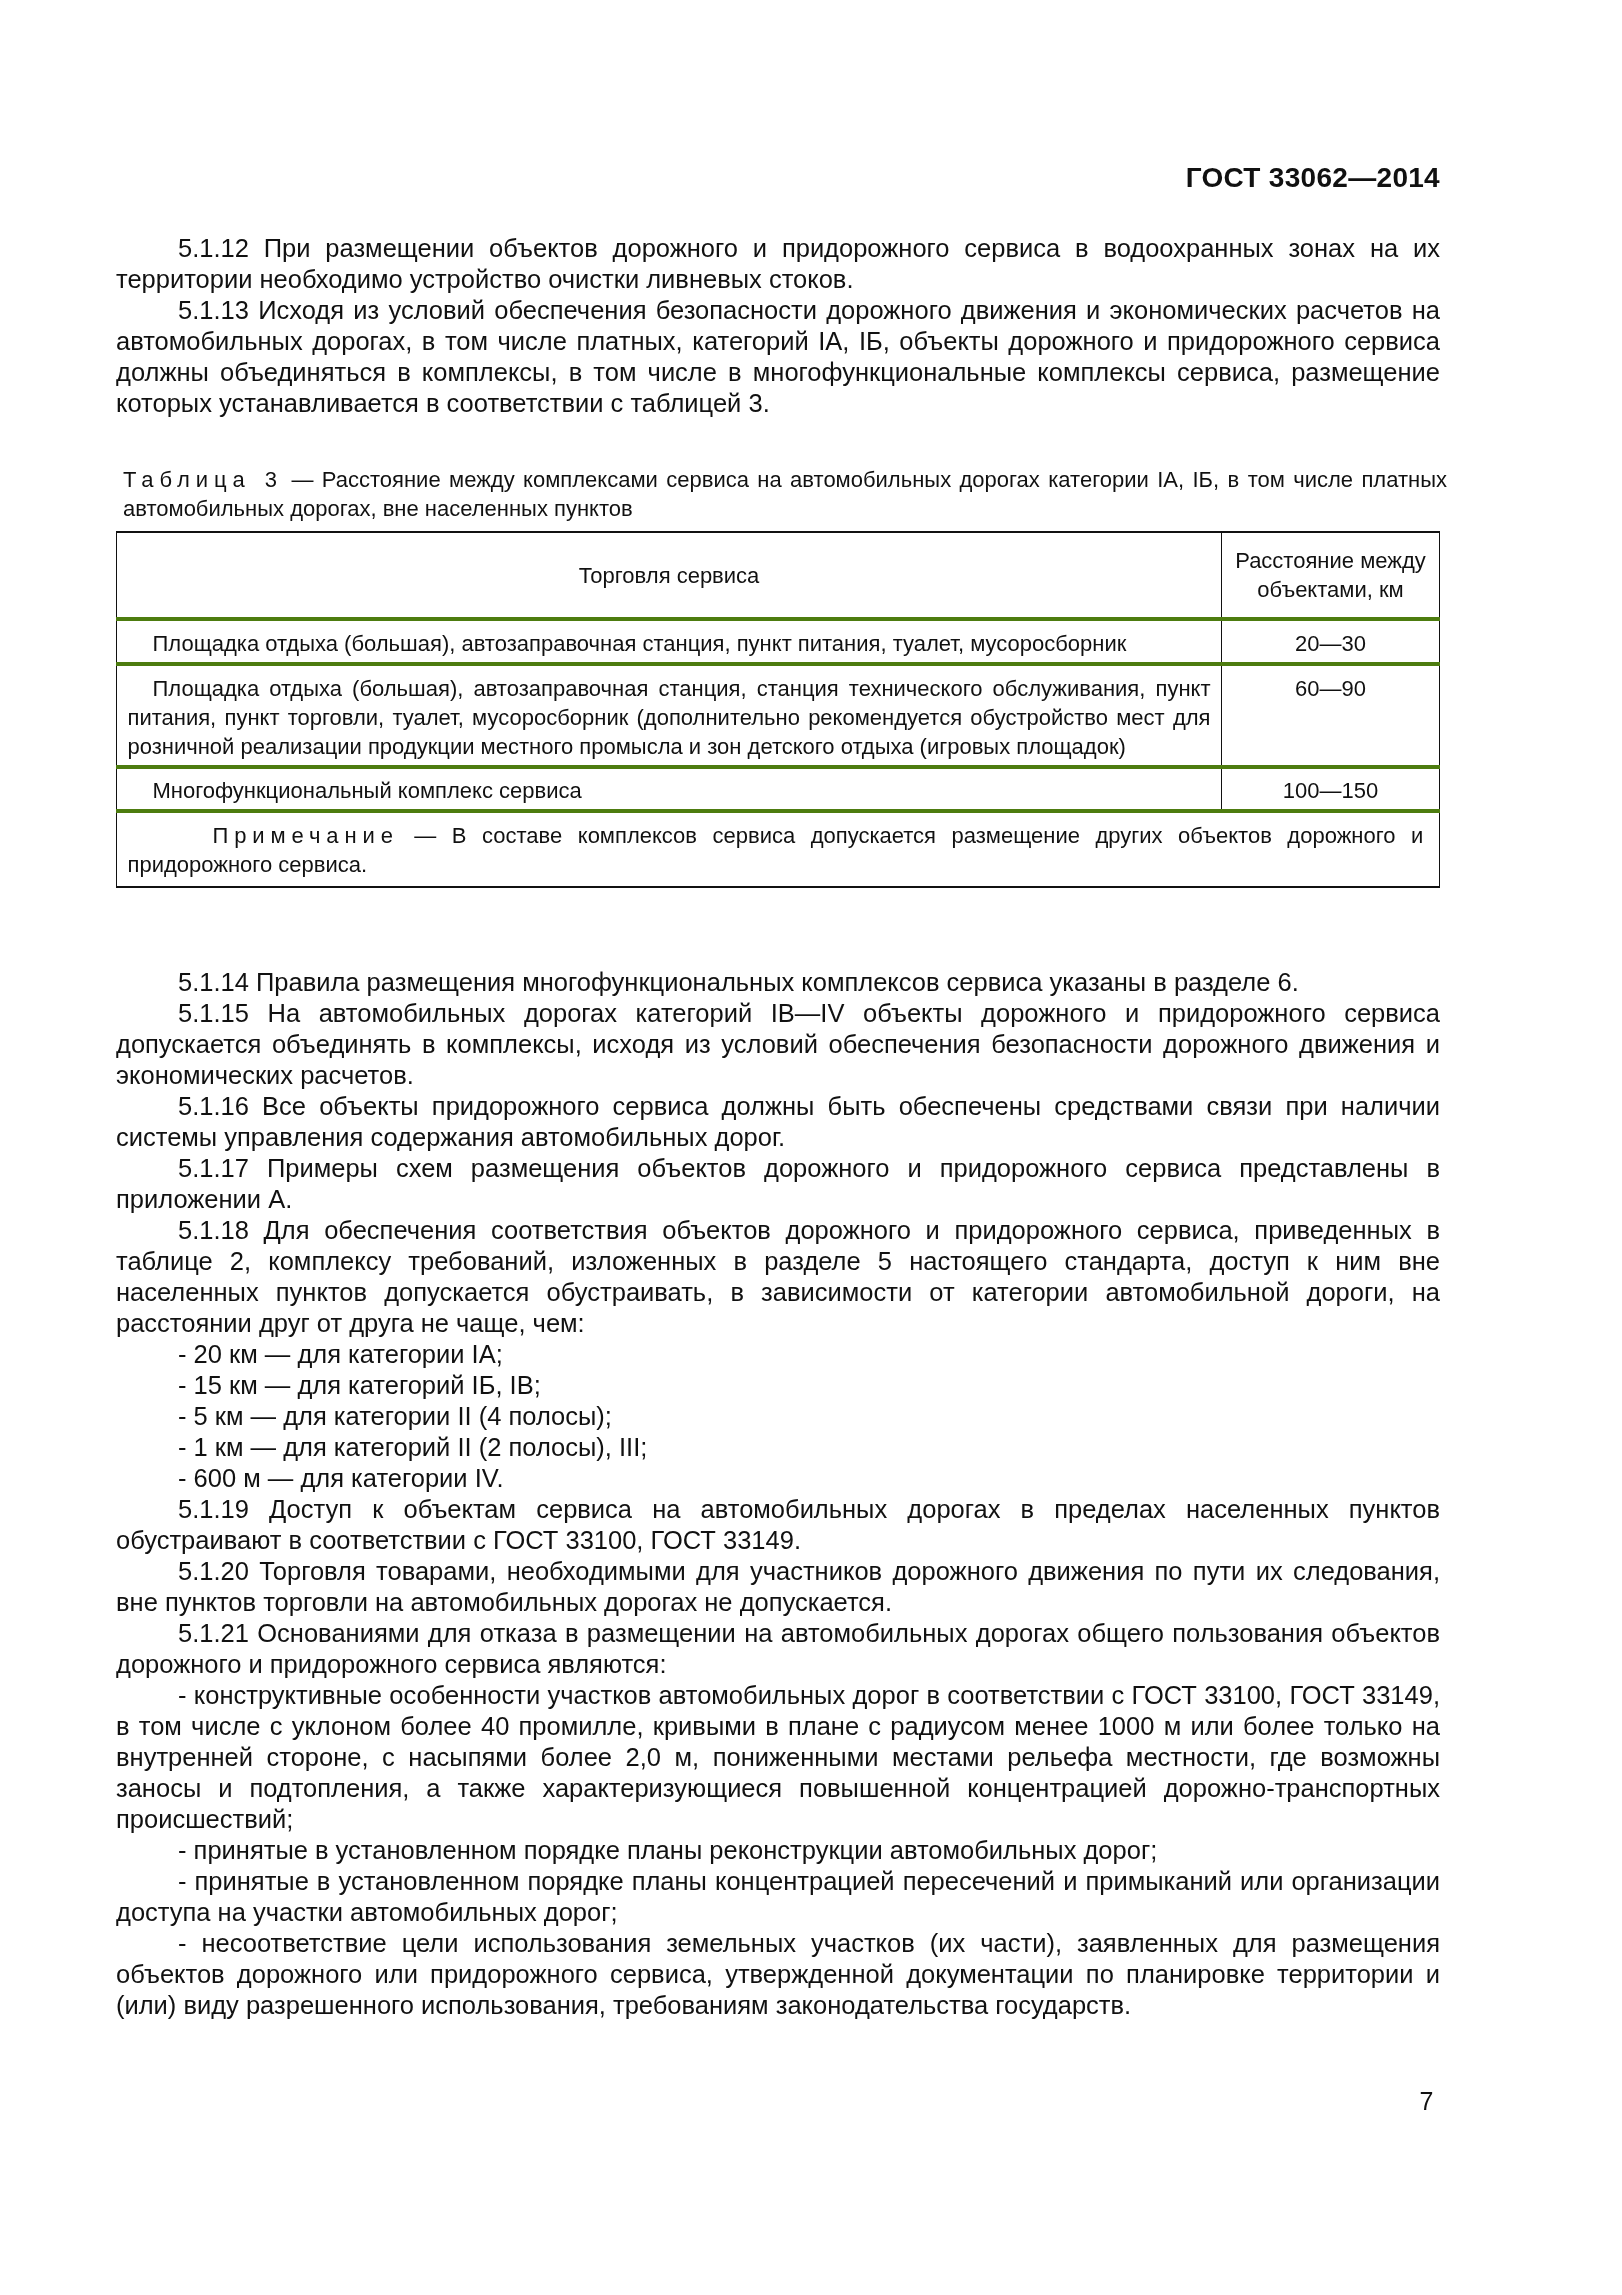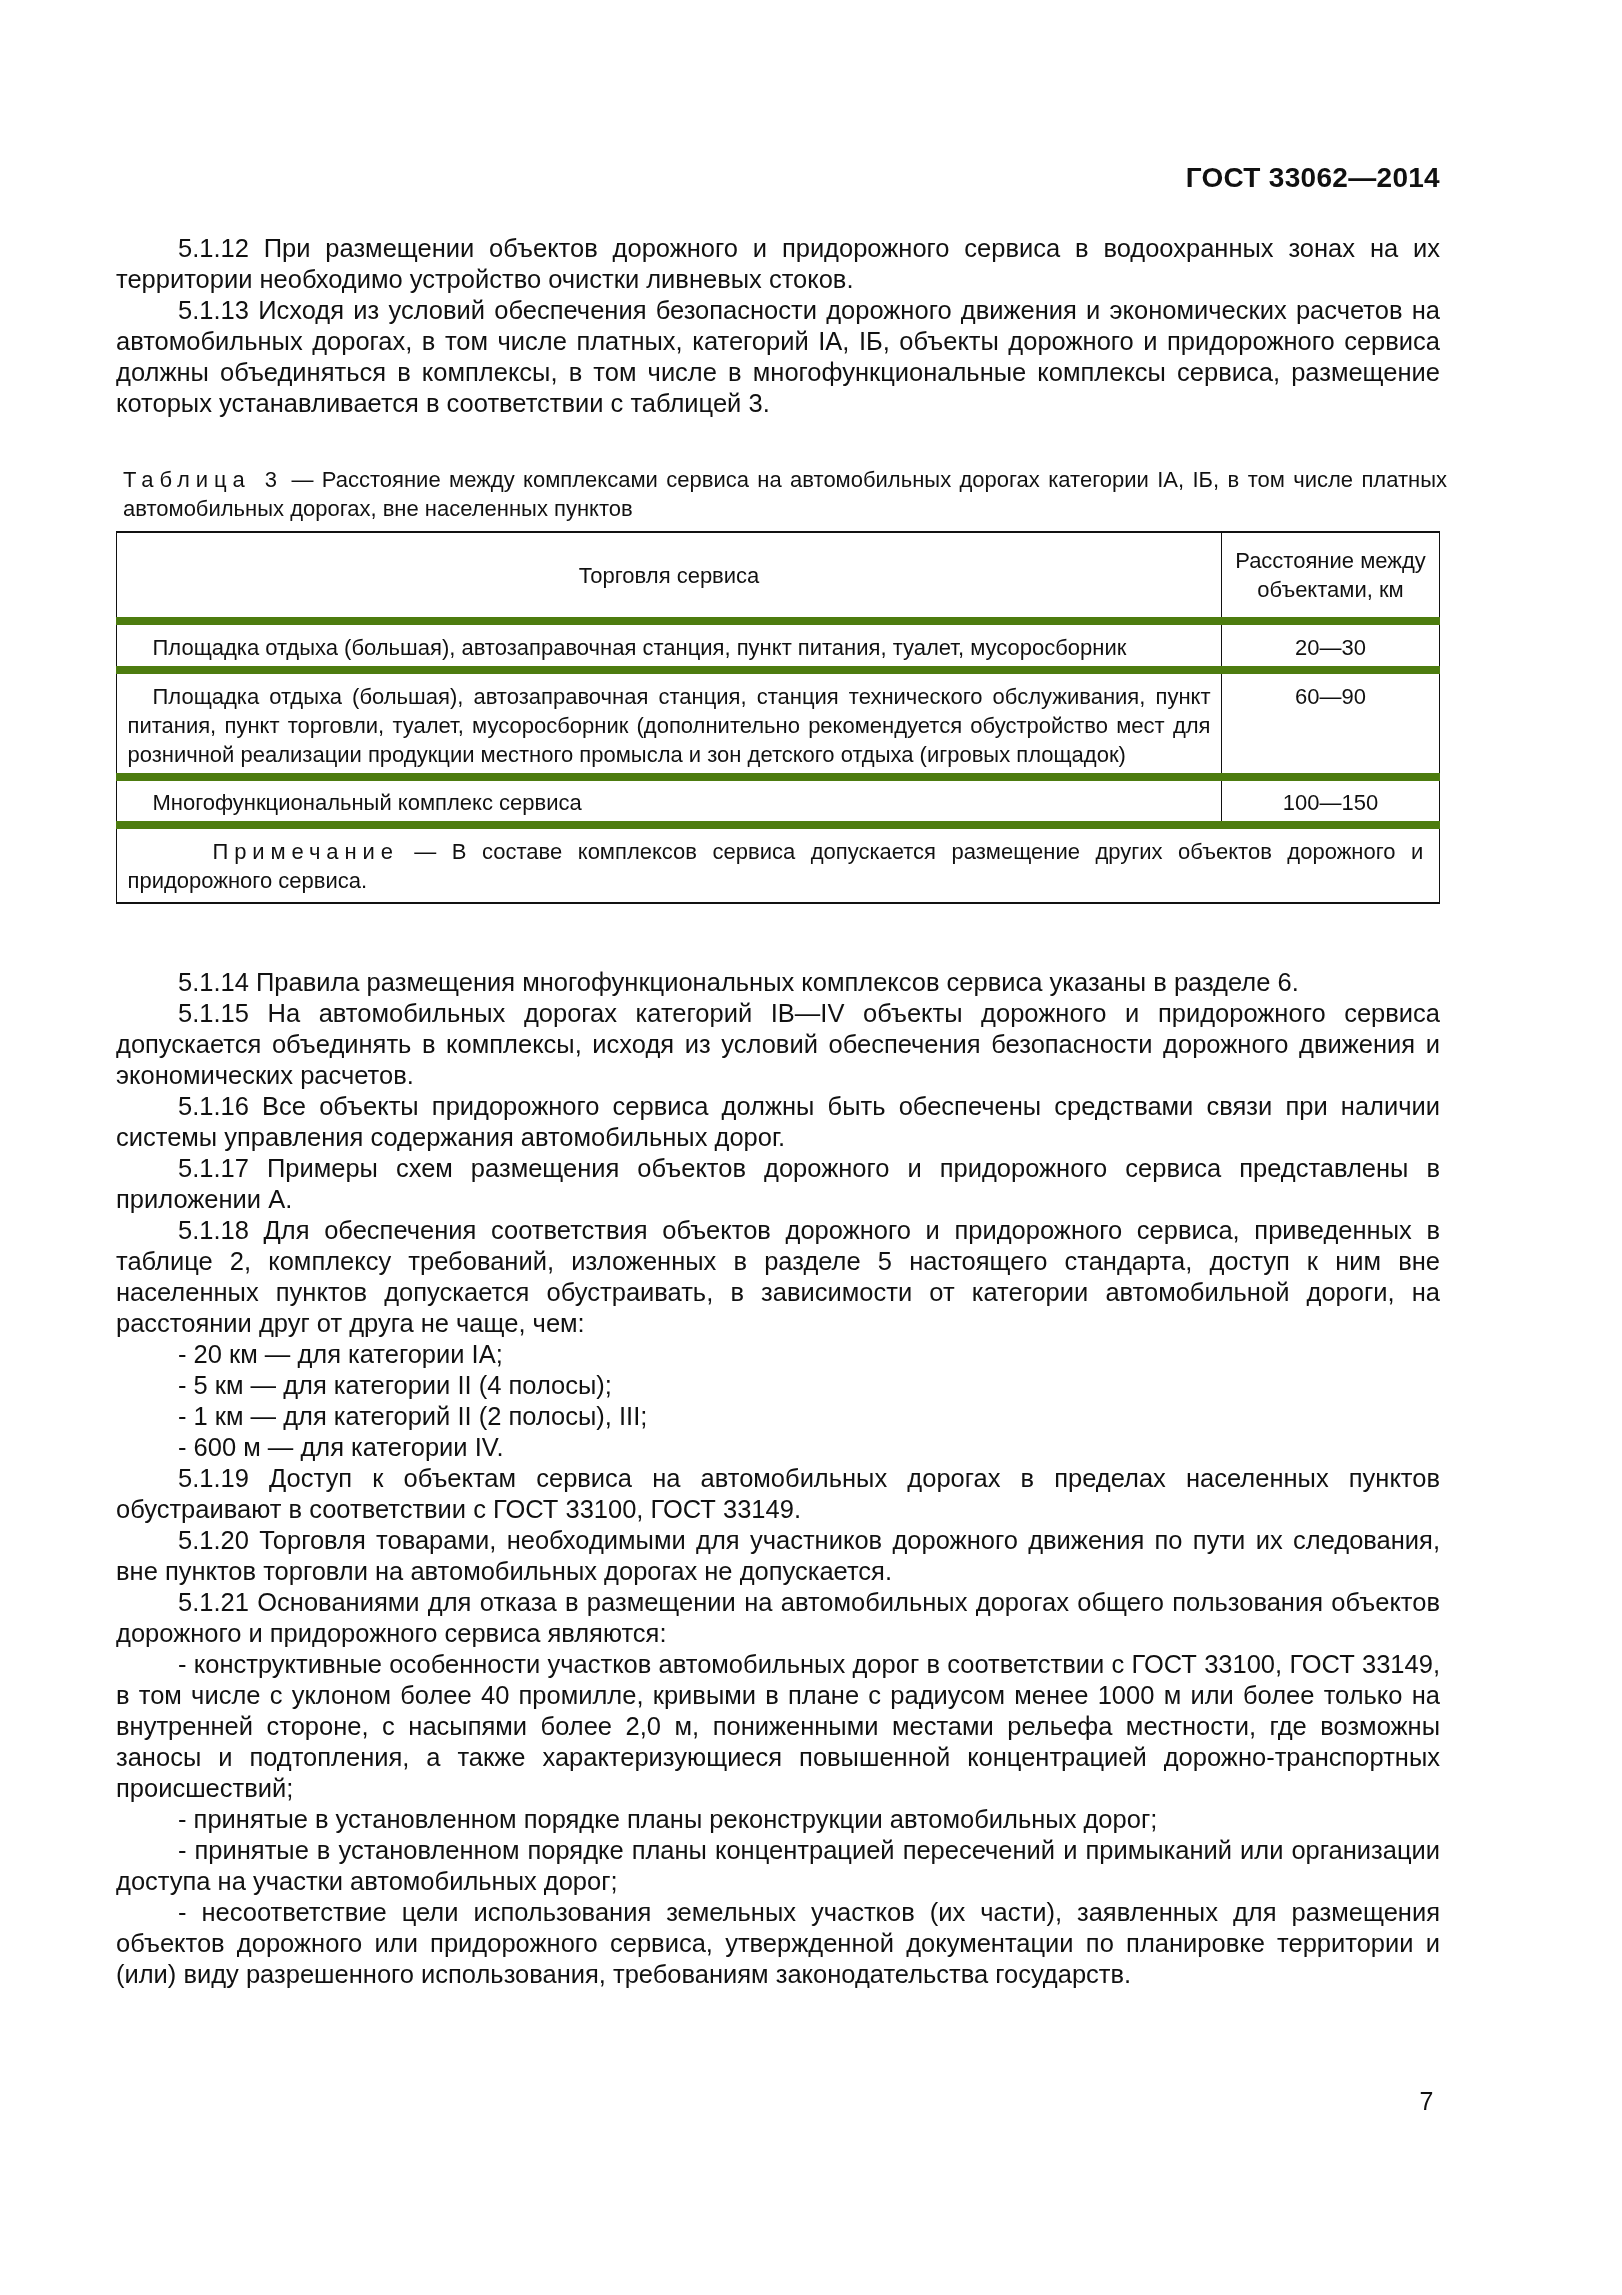--- a/index.html
+++ b/index.html
@@ -26,21 +26,21 @@
     position: absolute; left: 0; top: 531px; width: 1324px;
     border-collapse: collapse; font-size: 22px; line-height: 29px;
   }
   table.t3 td, table.t3 th { border: 1.3px solid #111; padding: 0 10.5px; vertical-align: top; }
   table.t3 th { font-weight: normal; vertical-align: middle; height: 84px; border-top: 2px solid #111; }
   table.t3 th.c2 { width: 196px; text-align: center; }
   table.t3 tr.head-row { border-bottom: 3.9px double #111; }
   table.t3 td.desc { text-align: justify; text-indent: 25px; padding-top: 7.9px; padding-bottom: 3.9px; }
   table.t3 td.val { text-align: center; padding-top: 7.9px; }
   table.t3 td.note { text-align: justify; text-indent: 85px; padding: 7.9px 15.7px 6.5px 10.5px; border-bottom: 2px solid #111; border-radius: 20px; }
-  table.t3 tr.row { border-top: 8px solid #4d7c0f; }
+  table.t3 tr.row { border-top: 4px solid #4d7c0f; }
   .block2 { position: absolute; left: 0; top: 967px; width: 1324px; }
   .li { font-size: 25.5px; line-height: 31px; margin: 0; padding-left: 62px; }
   .page-num { position: absolute; right: 6.5px; top: 2087px; font-size: 25px; }
 </style>
 </head>
 <body>
 
 <div class="page">
 
   <div class="header">ГОСТ 33062—2014</div>
@@ -76,20 +76,21 @@
   </tbody>
     </table>
 
   <div class="block2" id="block2">
       <p class="p">5.1.14  Правила размещения многофункциональных комплексов сервиса указаны в разделе 6.</p>
       <p class="p">5.1.15  На автомобильных дорогах категорий IВ—IV объекты дорожного и придорожного сервиса допускается объединять в комплексы, исходя из условий обеспечения безопасности дорожного движения и экономических расчетов.</p>
       <p class="p">5.1.16  Все объекты придорожного сервиса должны быть обеспечены средствами связи при наличии системы управления содержания автомобильных дорог.</p>
       <p class="p">5.1.17  Примеры схем размещения объектов дорожного и придорожного сервиса представлены в приложении А.</p>
       <p class="p">5.1.18  Для обеспечения соответствия объектов дорожного и придорожного сервиса, приведенных в таблице 2, комплексу требований, изложенных в разделе 5 настоящего стандарта, доступ к ним вне населенных пунктов допускается обустраивать, в зависимости от категории автомобильной дороги, на расстоянии друг от друга не чаще, чем:</p>
       <p class="li">- 20 км — для категории IА;</p>
+      <p class="li">- 15 км — для категорий IБ, IВ;</p>
       <p class="li">- 5 км — для категории II (4 полосы);</p>
       <p class="li">- 1 км — для категорий II (2 полосы), III;</p>
       <p class="li">- 600 м — для категории IV.</p>
       <p class="p">5.1.19  Доступ к объектам сервиса на автомобильных дорогах в пределах населенных пунктов обустраивают в соответствии с ГОСТ 33100, ГОСТ 33149.</p>
       <p class="p">5.1.20  Торговля товарами, необходимыми для участников дорожного движения по пути их следования, вне пунктов торговли на автомобильных дорогах не допускается.</p>
       <p class="p">5.1.21  Основаниями для отказа в размещении на автомобильных дорогах общего пользования объектов дорожного и придорожного сервиса являются:</p>
       <p class="p">- конструктивные особенности участков автомобильных дорог в соответствии с ГОСТ 33100, ГОСТ 33149, в том числе с уклоном более 40 промилле, кривыми в плане с радиусом менее 1000 м или более только на внутренней стороне, с насыпями более 2,0 м, пониженными местами рельефа местности, где возможны заносы и подтопления, а также характеризующиеся повышенной концентрацией дорожно-транспортных происшествий;</p>
       <p class="p">- принятые в установленном порядке планы реконструкции автомобильных дорог;</p>
       <p class="p">- принятые в установленном порядке планы концентрацией пересечений и примыканий или организации доступа на участки автомобильных дорог;</p>
       <p class="p">- несоответствие цели использования земельных участков (их части), заявленных для размещения объектов дорожного или придорожного сервиса, утвержденной документации по планировке территории и (или) виду разрешенного использования, требованиям законодательства государств.</p>

